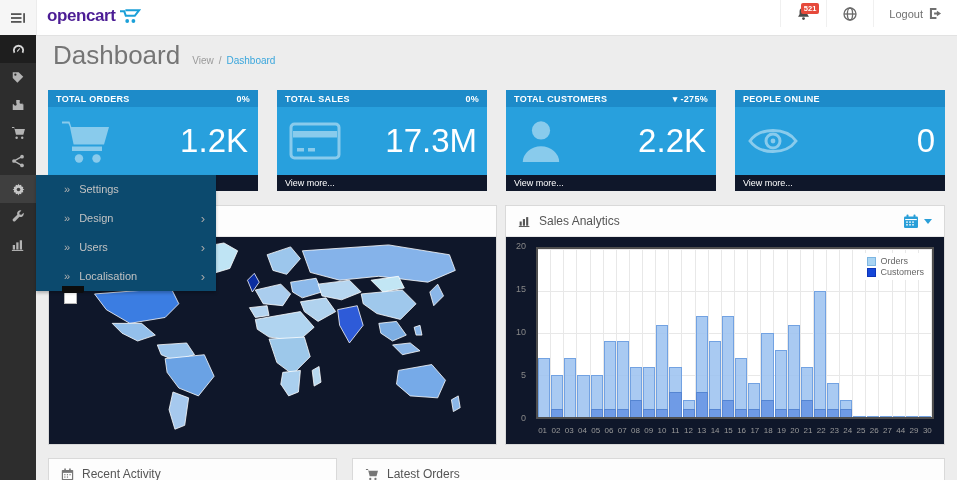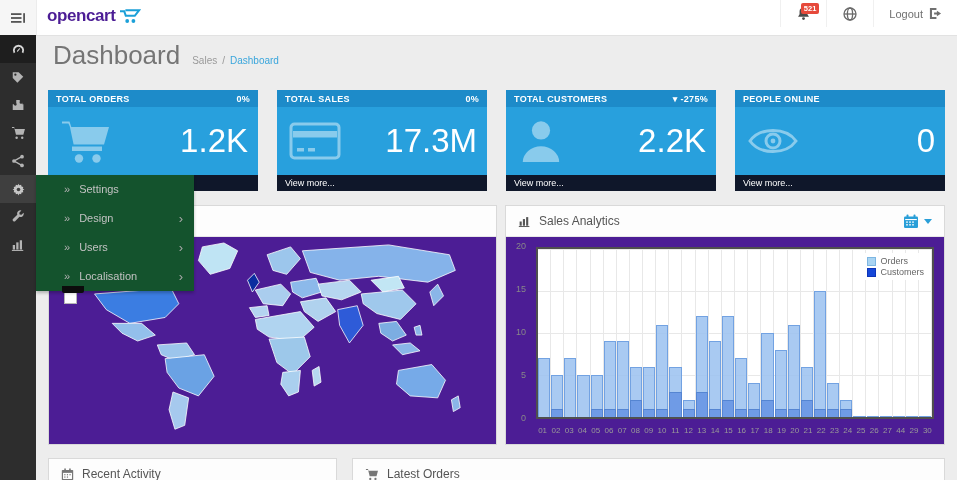--- a/index.html
+++ b/index.html
@@ -16,41 +16,41 @@
   #topbar-right{position:absolute;right:0;top:0;height:27px;display:flex;align-items:stretch;}
   .tb-item{display:flex;align-items:center;padding:0 15px;border-left:1px solid #f0f0f0;position:relative;cursor:pointer;}
   .badge{position:absolute;top:3px;right:7px;background:#e6493b;color:#fff;font-size:7.5px;font-weight:bold;padding:1px 3px;border-radius:2px;line-height:1.2;}
   #logout-label{font-size:11px;color:#707070;margin-right:6px;}
   
   #sidebar{position:absolute;left:0;top:35px;width:36px;bottom:0;background:#2d2d2d;z-index:40;}
   .side-item{height:28px;display:flex;align-items:center;justify-content:center;cursor:pointer;}
   .side-item.active{background:#1e1e1e;}
   .side-item.open{background:#3f3f3f;}
   
-  #flyout{position:absolute;left:36px;top:175px;width:158px;background:#14532d;z-index:50;box-shadow:0 2px 3px rgba(0,0,0,.25);}
+  #flyout{position:absolute;left:36px;top:175px;width:180px;background:#0c4a6e;z-index:50;box-shadow:0 2px 3px rgba(0,0,0,.25);}
   .fly-item{height:29px;line-height:29px;color:#c2c2c2;font-size:11px;padding-left:28px;position:relative;cursor:pointer;}
   .fly-item .bullet{margin-right:9px;font-size:11px;color:#b0b0b0;}
   .fly-item .chev{position:absolute;right:11px;top:0;font-size:13px;color:#a8a8a8;}
   #nub{position:absolute;left:62px;top:286px;width:22px;height:7px;background:#0c0c0c;z-index:60;border-radius:0 0 2px 2px;}
   #map-zoom-btn{position:absolute;left:64px;top:291px;width:11px;height:11px;background:#fff;border:1px solid #b5b5b5;z-index:10;}
   
   #page-head{position:absolute;left:53px;top:40px;display:flex;align-items:baseline;gap:12px;z-index:5;}
   #page-title{font-size:26px;color:#757575;}
   #breadcrumb{font-size:10px;color:#9a9a9a;display:flex;gap:5px;align-items:baseline;}
   #breadcrumb .crumb-current{color:#3aa6dc;cursor:pointer;}
   
   #tiles{position:absolute;left:48px;top:90px;width:897px;display:flex;gap:19px;z-index:5;}
   .tile{flex:1;}
   .tile-head{height:17px;background:#1d8bc9;display:flex;justify-content:space-between;align-items:center;padding:0 8px;color:#fff;font-size:9px;font-weight:bold;letter-spacing:.3px;}
   .tile-body{height:68px;background:#28a0dd;position:relative;}
   .tile-icon{position:absolute;left:12px;top:10px;}
   .tile-value{position:absolute;right:10px;top:0;height:68px;line-height:68px;color:#fff;font-size:33px;font-weight:300;}
   .tile-foot{height:16px;background:#0f172a;color:#fff;font-size:9px;line-height:16px;padding-left:8px;cursor:pointer;}
   
-  .panel{position:absolute;background:#4c1d95;border:1px solid #d9d9d9;box-sizing:border-box;z-index:5;}
+  .panel{position:absolute;background:#0f172a;border:1px solid #d9d9d9;box-sizing:border-box;z-index:5;}
   .panel-head{height:30px;border-bottom:1px solid #e8e8e8;display:flex;align-items:center;padding:0 12px;font-size:12px;color:#555;gap:8px;background:#fdfdfd;}
   #map-panel{left:48px;top:205px;width:449px;height:240px;}
   #map-body{position:relative;height:208px;overflow:hidden;}
   #map-body svg{position:absolute;left:6px;top:4px;}
   #analytics-panel{left:505px;top:205px;width:440px;height:240px;}
   .panel-head .head-right{margin-left:auto;display:flex;align-items:center;gap:5px;cursor:pointer;}
   .caret{width:0;height:0;border-left:4px solid transparent;border-right:4px solid transparent;border-top:5px solid #2a9fd8;}
   
   #chart-body{position:relative;height:208px;}
   #plot{position:absolute;left:30px;top:10px;right:10px;bottom:26px;border:2px solid #4f4f4f;display:flex;align-items:flex-end;background-color:#fff;
@@ -219,21 +219,21 @@
     <span class="bullet">»</span><span>Localisation</span>
     <span class="chev">›</span>
   </div>
 </div>
 <div id="map-zoom-btn"></div>
 <div id="nub"></div>
 
 <div id="page-head">
   <span id="page-title">Dashboard</span>
   <span id="breadcrumb">
-    <span class="crumb-home">Sales</span>
+    <span class="crumb-home">View</span>
     <span>/</span>
     <span class="crumb-current">Dashboard</span>
   </span>
 </div>
 
 <div id="tiles">
   <div class="tile">
     <div class="tile-head">
         <span>TOTAL ORDERS</span>
         <span>0%</span>

